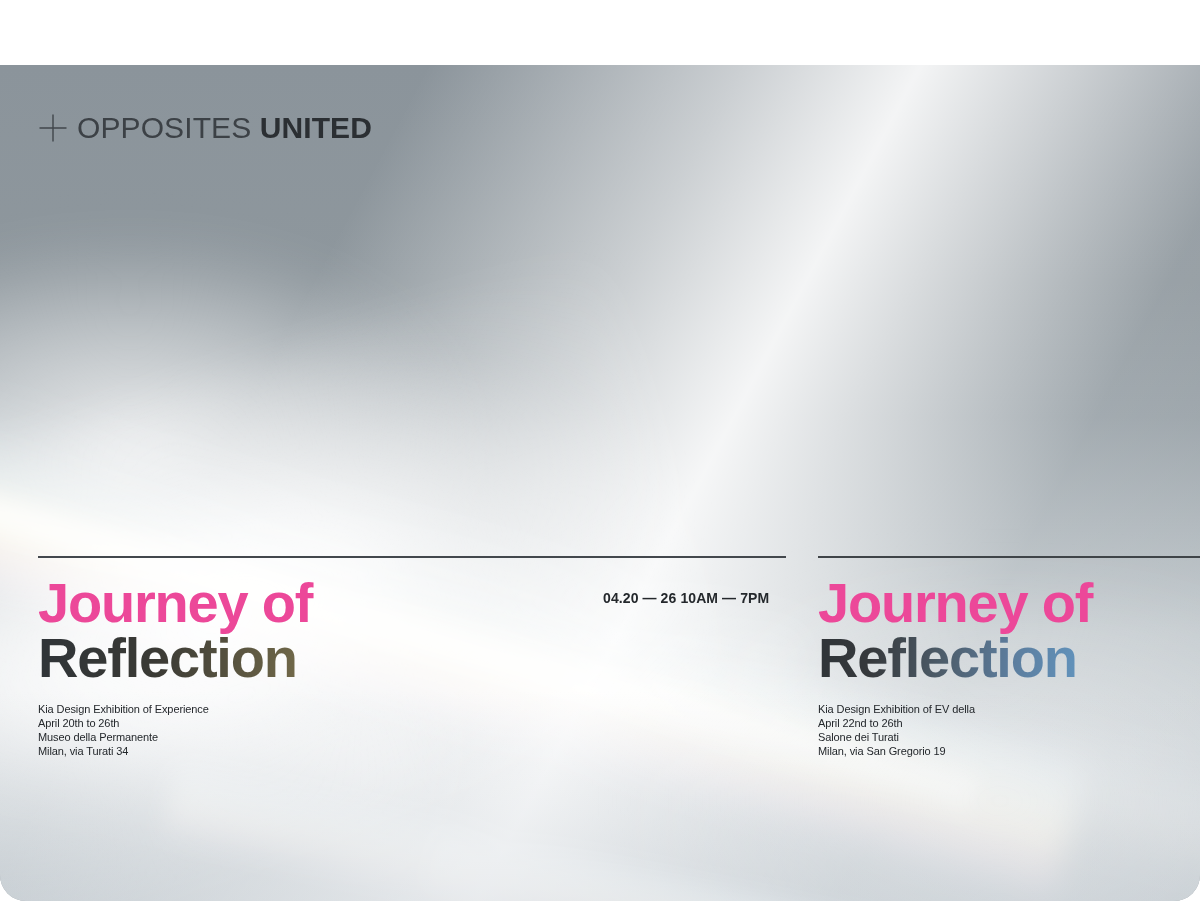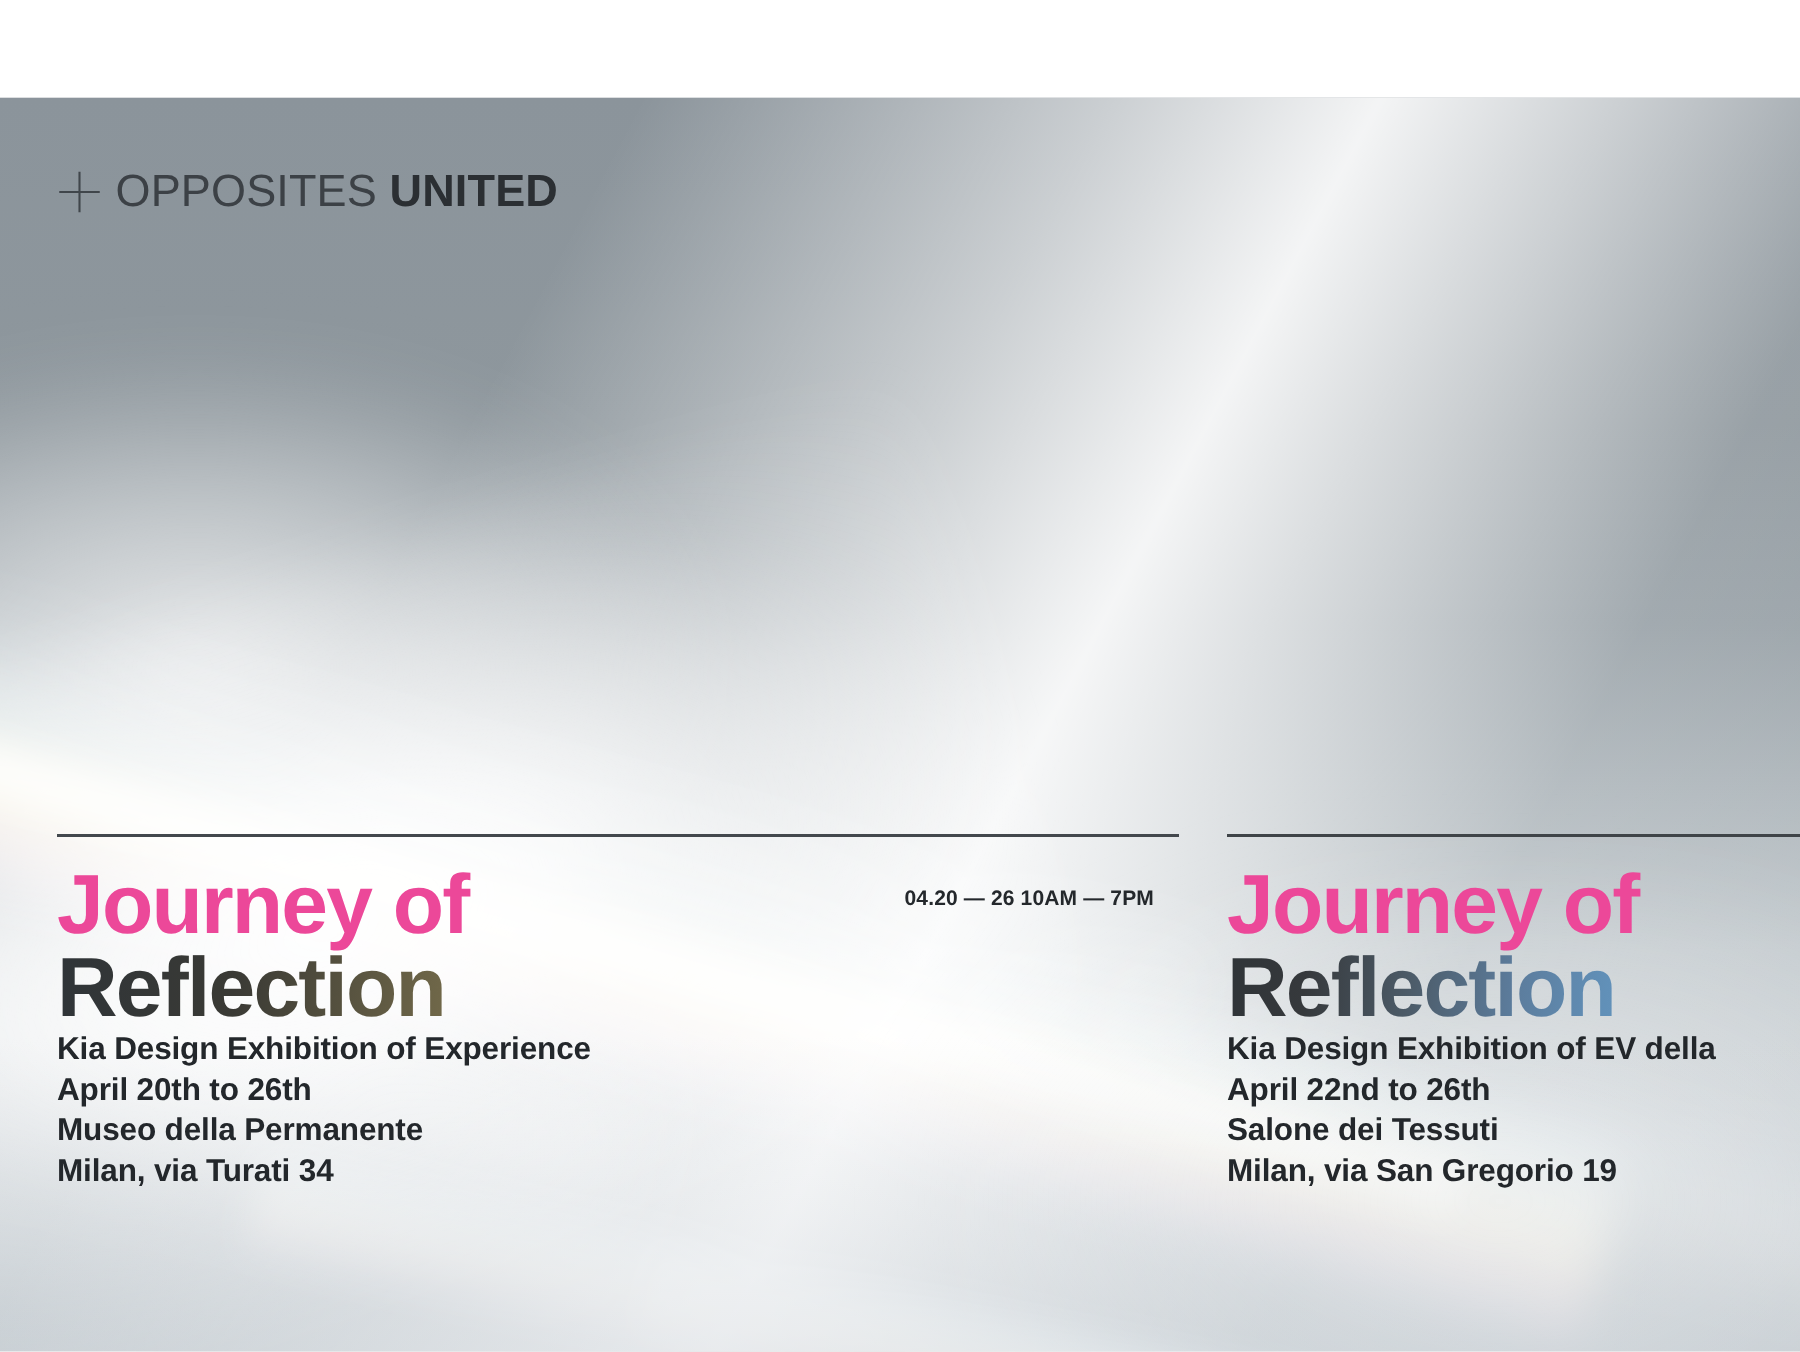--- a/index.html
+++ b/index.html
@@ -11,20 +11,21 @@
     font-family: "Liberation Sans", sans-serif;
     -webkit-font-smoothing: antialiased;
   }
 
   #poster {
     position: relative;
     width: 1200px;
     height: 901px;
     overflow: hidden;
     background: #ffffff;
+    border-radius: 26px;
   }
 
   
   .top-band {
     position: absolute;
     left: 0; top: 0;
     width: 1200px;
     height: 65px;
     background: #ffffff;
     z-index: 40;
@@ -267,22 +268,23 @@
       #2f3438 0%, #3a3a35 16%, #6e6648 34%,
       #a39159 50%, #c5a947 64%, #d3b64b 80%, #cdb04a 100%);
   }
   .grad-blue {
     background-image: linear-gradient(95deg,
       #2f3438 0%, #36393c 14%, #4c5b68 32%,
       #5c7c9c 50%, #6190b8 66%, #6d9cc3 82%, #6fa0c7 100%);
   }
 
   .details {
-    font-size: 21px;
-    font-weight: 700;
+    margin-top: 16px;
+    font-size: 11px;
+    font-weight: 400;
     line-height: 1.29;
     color: #23272b;
     letter-spacing: -0.1px;
   }
   .details div { white-space: nowrap; }
 
   
   .datetime {
     position: absolute;
     left: 603px;
@@ -345,19 +347,19 @@
 
     <div class="col col-right">
       <div class="rule"></div>
       <div class="title">
         <span class="title-line1">Journey of</span>
         <span class="title-line2 grad-blue">Reflection</span>
       </div>
       <div class="details">
         <div>Kia Design Exhibition of EV della</div>
         <div>April 22nd to 26th</div>
-        <div>Salone dei Tessuti</div>
+        <div>Salone dei Turati</div>
         <div>Milan, via San Gregorio 19</div>
       </div>
     </div>
 
   </div>
 </div>
 
 </body></html>

